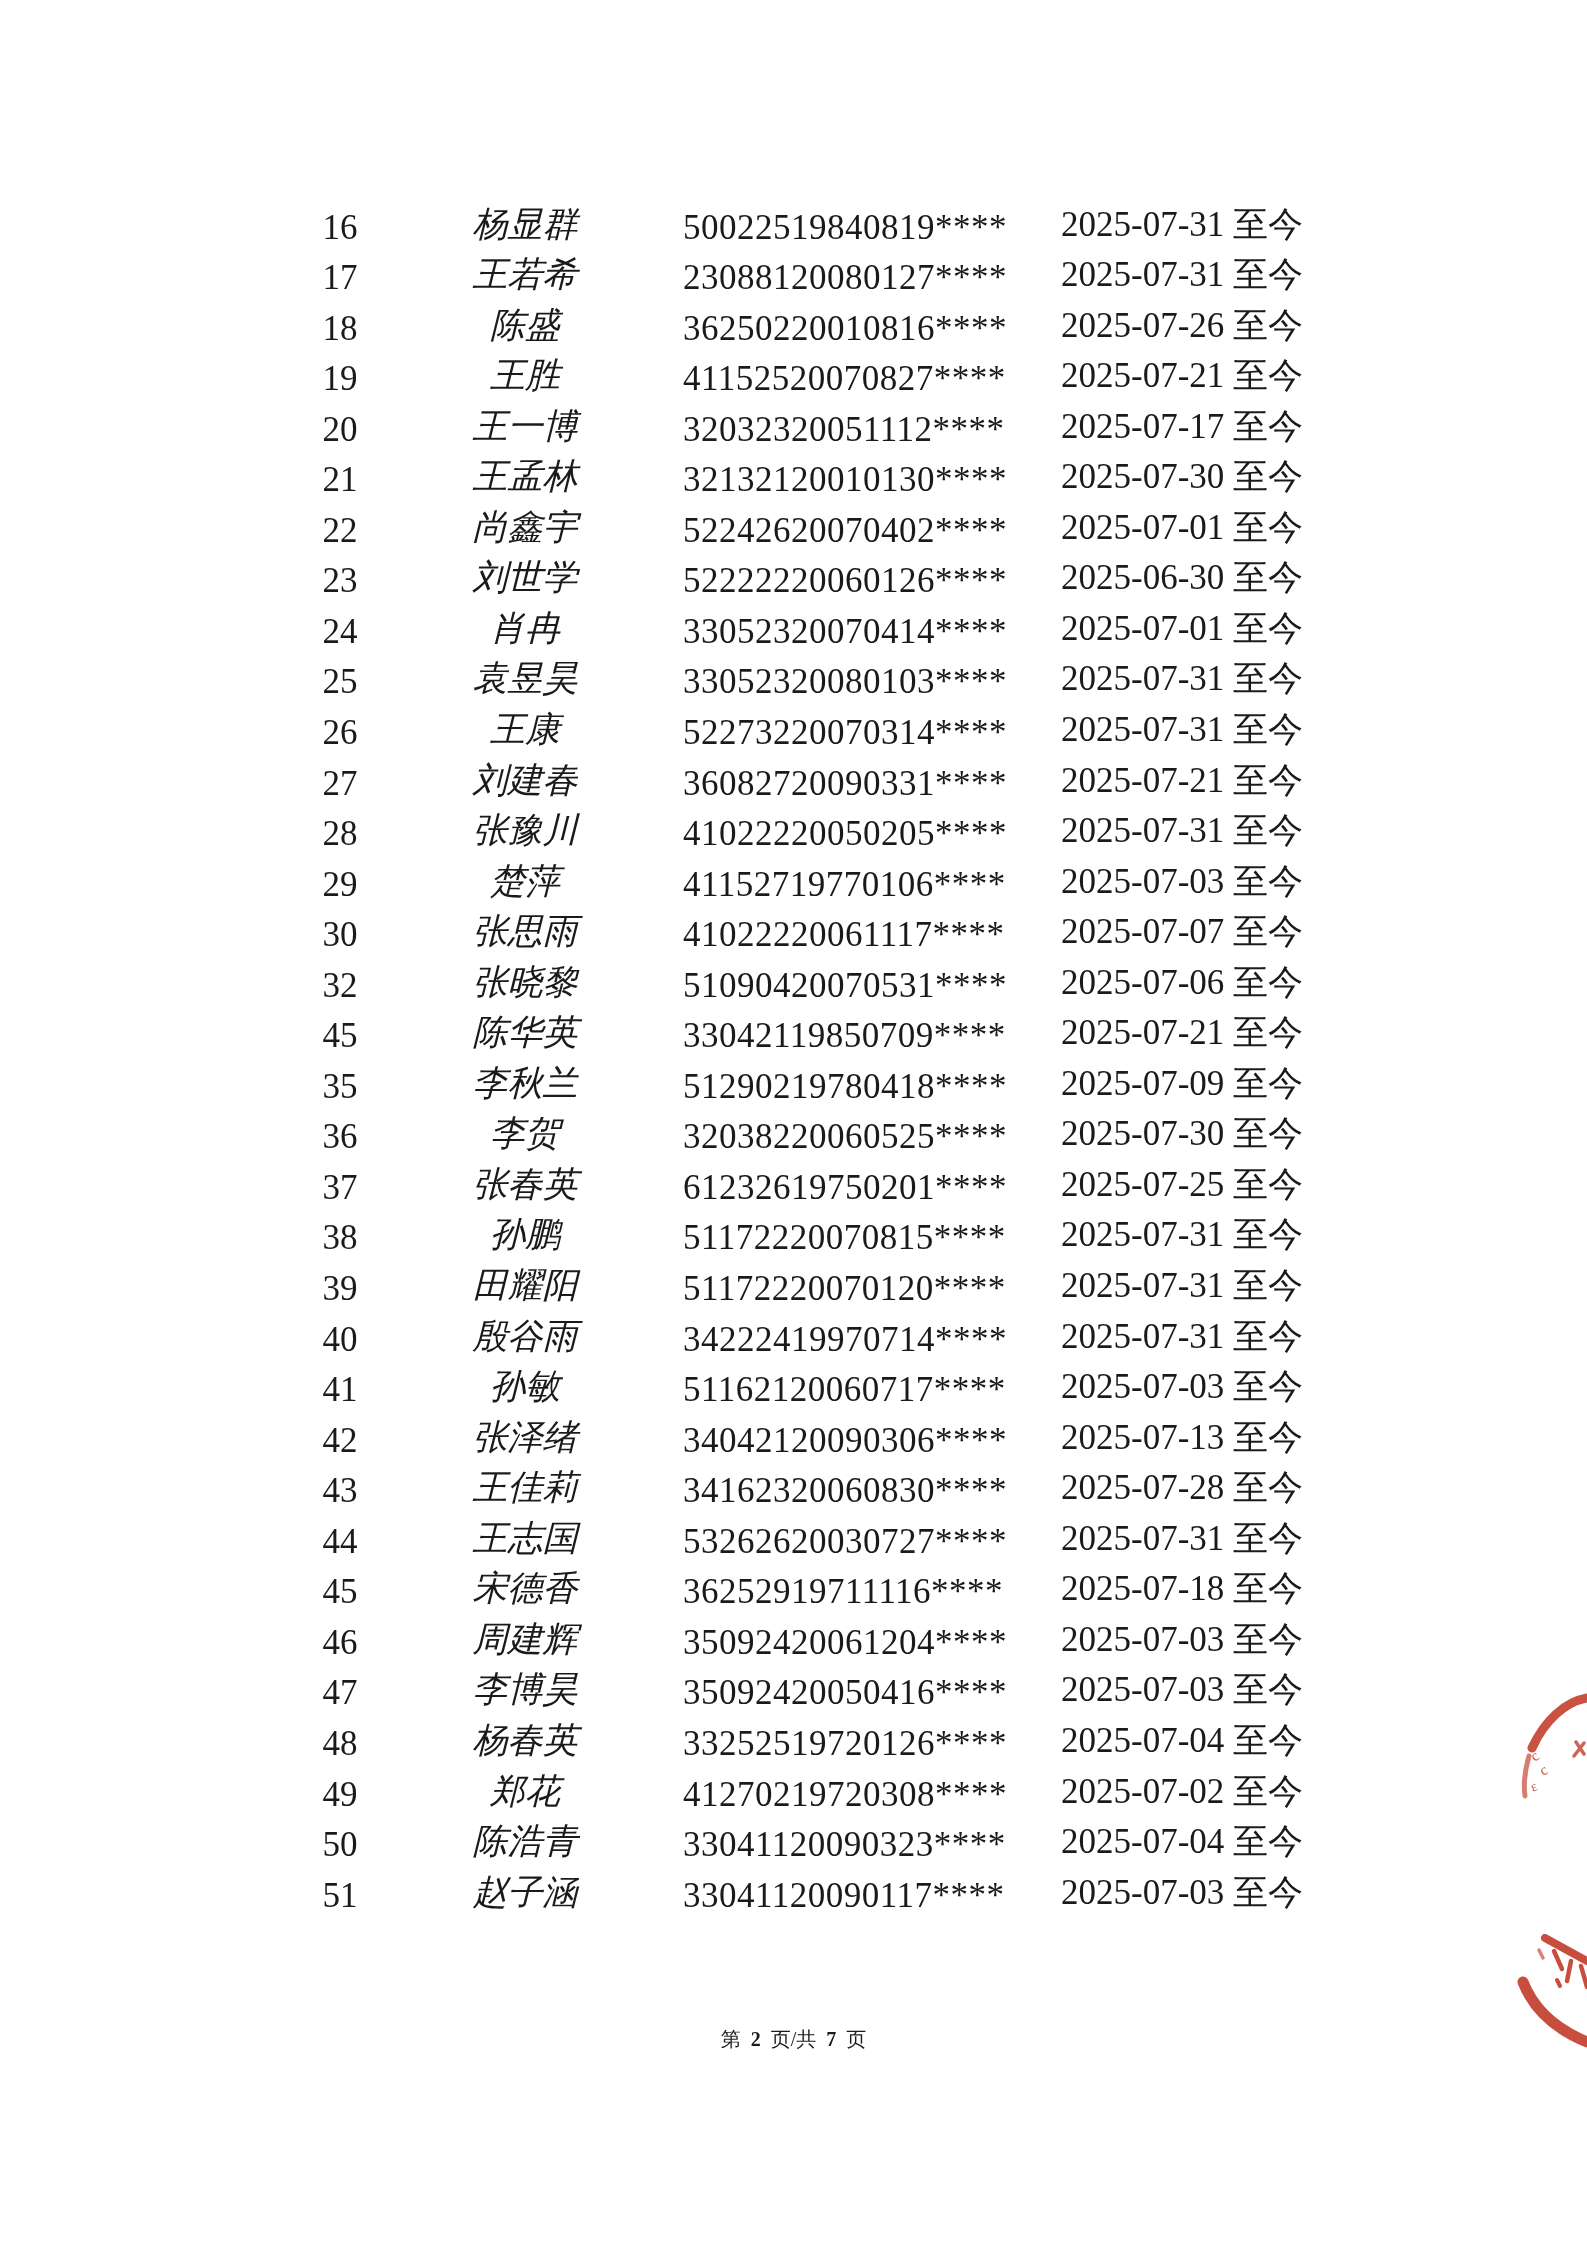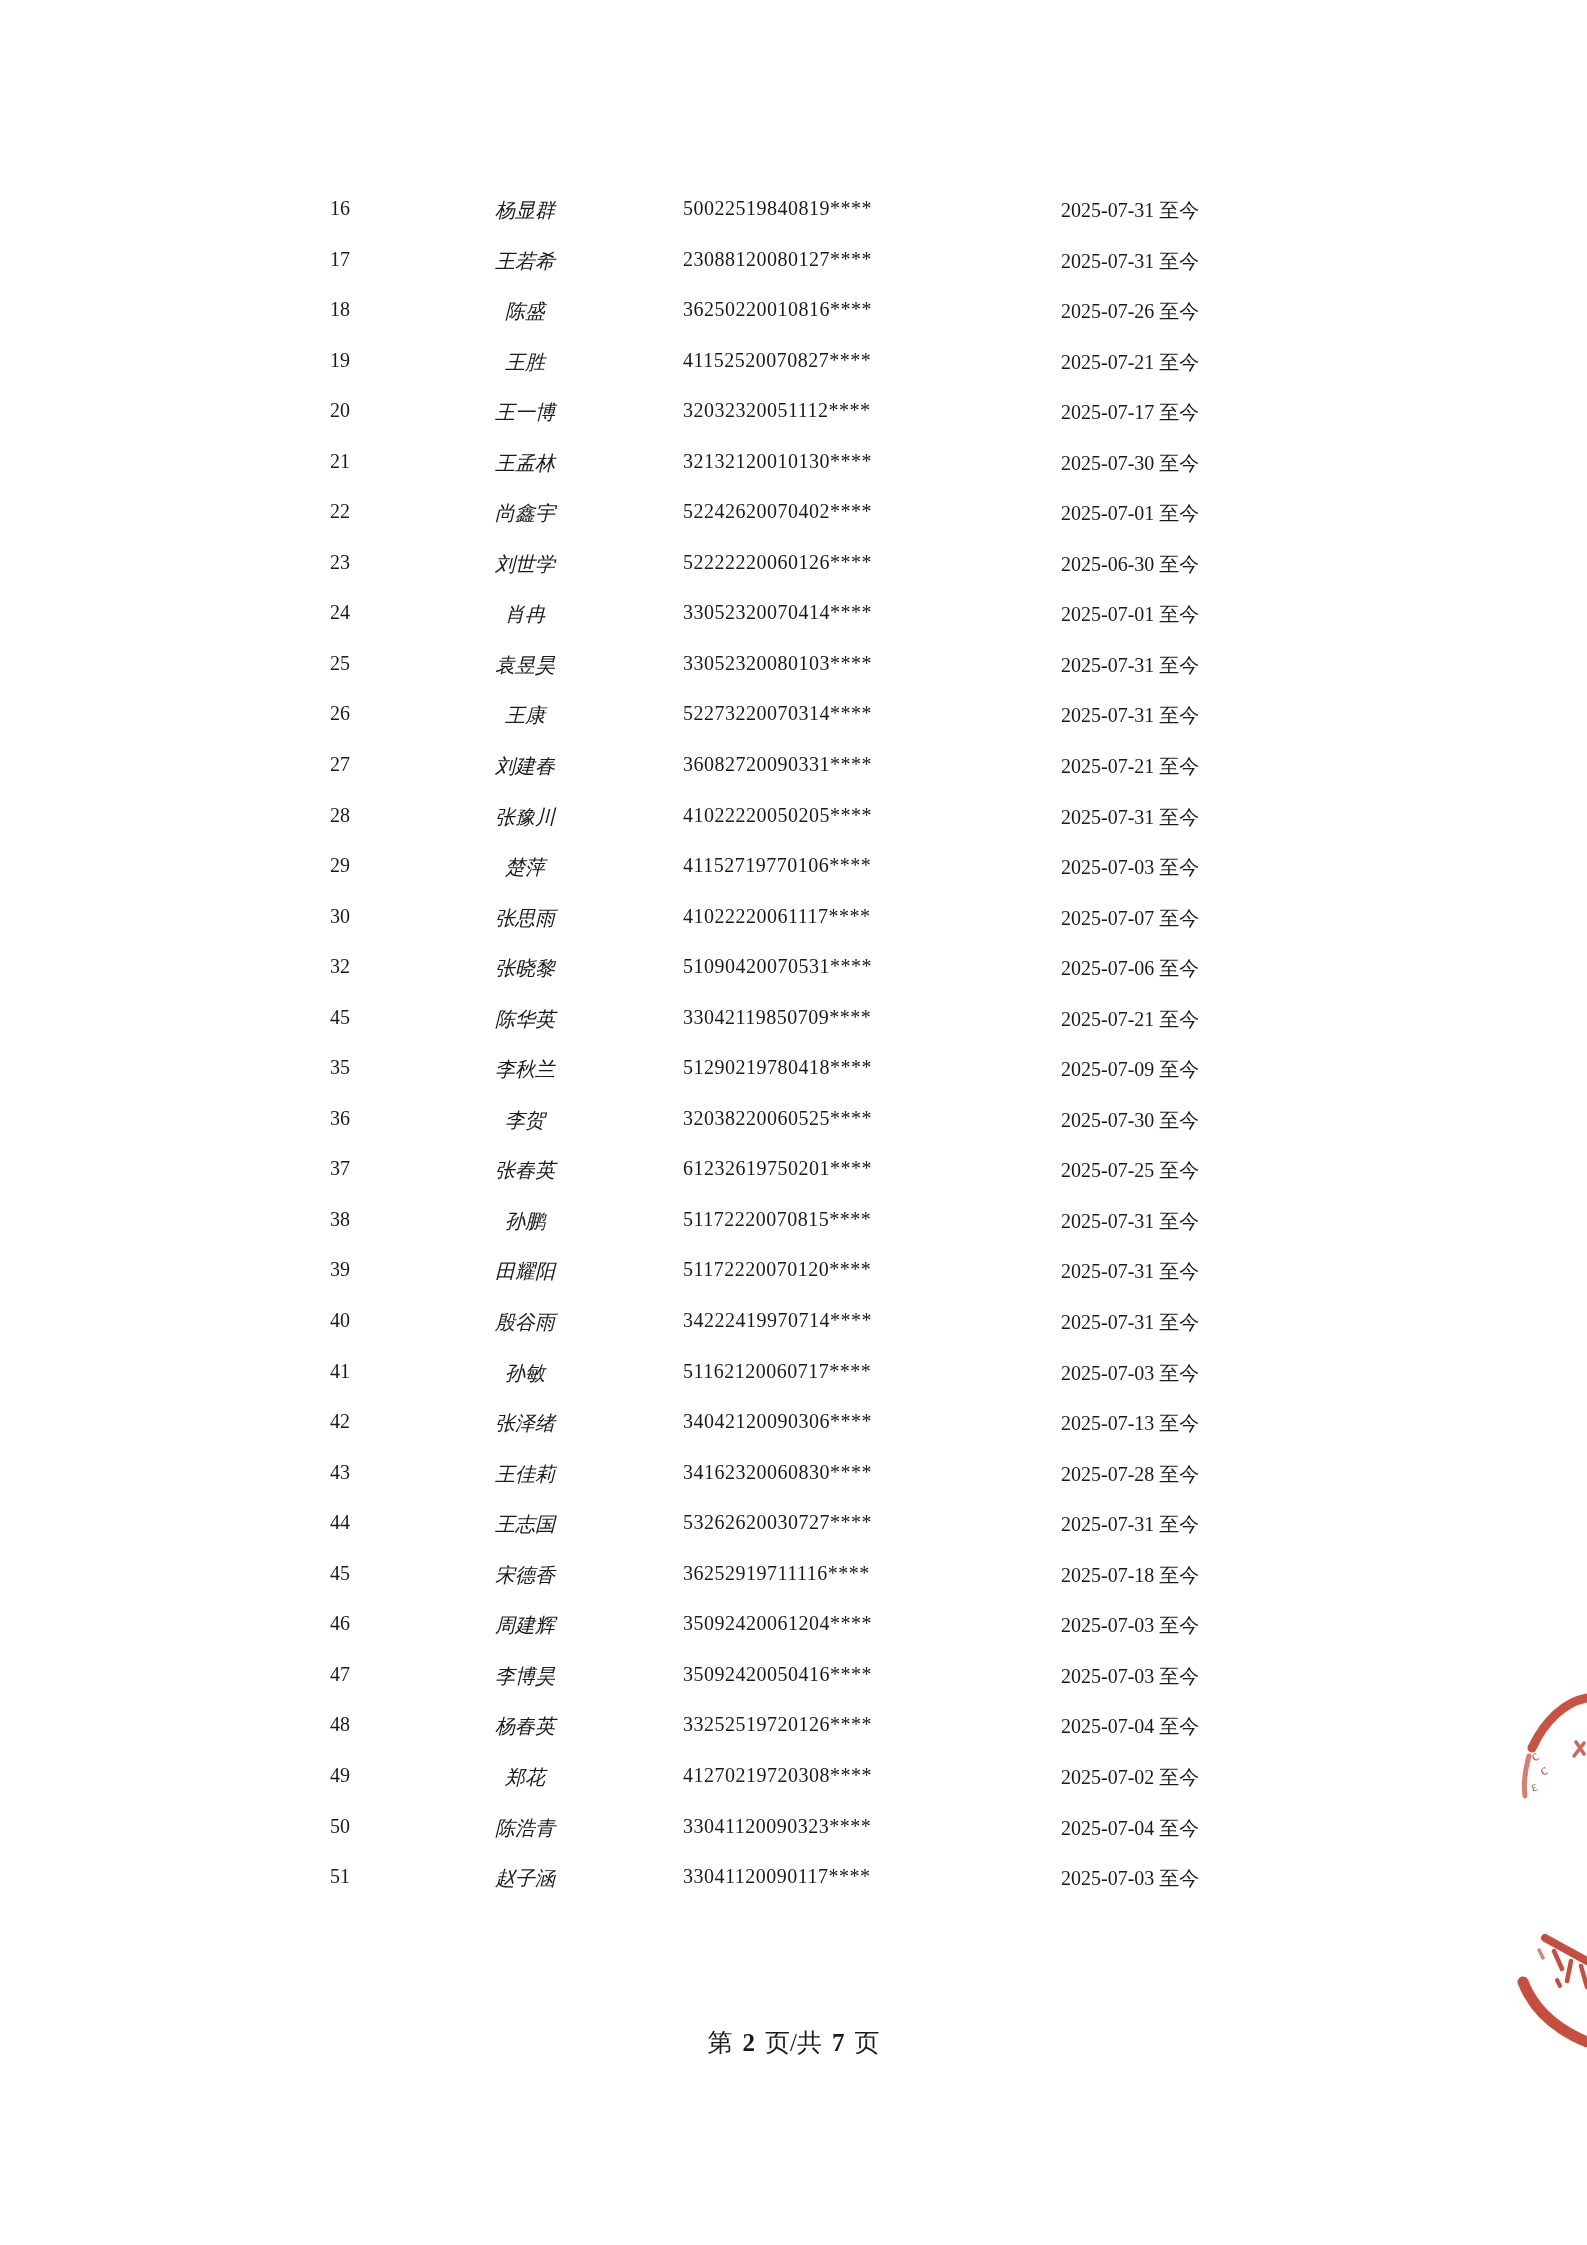--- a/index.html
+++ b/index.html
@@ -13,33 +13,33 @@
   }
   .page{position:absolute;inset:0;background:#fff;}
   .roster{
     position:absolute;
     left:0;top:197px;
     width:1587px;
   }
   .row{
     height:50.55px;
     display:flex;
-    align-items:flex-start;
-    font-size:20px;
+    align-items:flex-end;
+    font-size:35px;
     white-space:pre;
   }
   .c-idx{width:80px;margin-left:300px;text-align:center;}
   .c-name{width:200px;margin-left:45px;text-align:center;font-style:italic;}
   .c-id{width:290px;margin-left:58px;text-align:left;letter-spacing:.5px;}
   .c-date{margin-left:88px;text-align:left;}
   .footer{
     position:absolute;
     left:0;top:2026px;width:1587px;
     text-align:center;
-    font-size:25px;
+    font-size:20px;
     white-space:pre;
   }
   .footer .num{font-weight:700;margin:0 10px;font-family:"Liberation Serif","DejaVu Serif",serif;}
   .stamp-svg{position:absolute;right:0;top:1650px;width:100px;height:420px;}
   .sp{stroke:var(--stamp,#c23b2a);fill:none;stroke-linecap:round;}
   .st{fill:var(--stamp,#c23b2a);font-family:"Liberation Serif","DejaVu Serif",serif;}
 </style>
 </head>
 <body style="--stamp: #c23b2a;">
 

